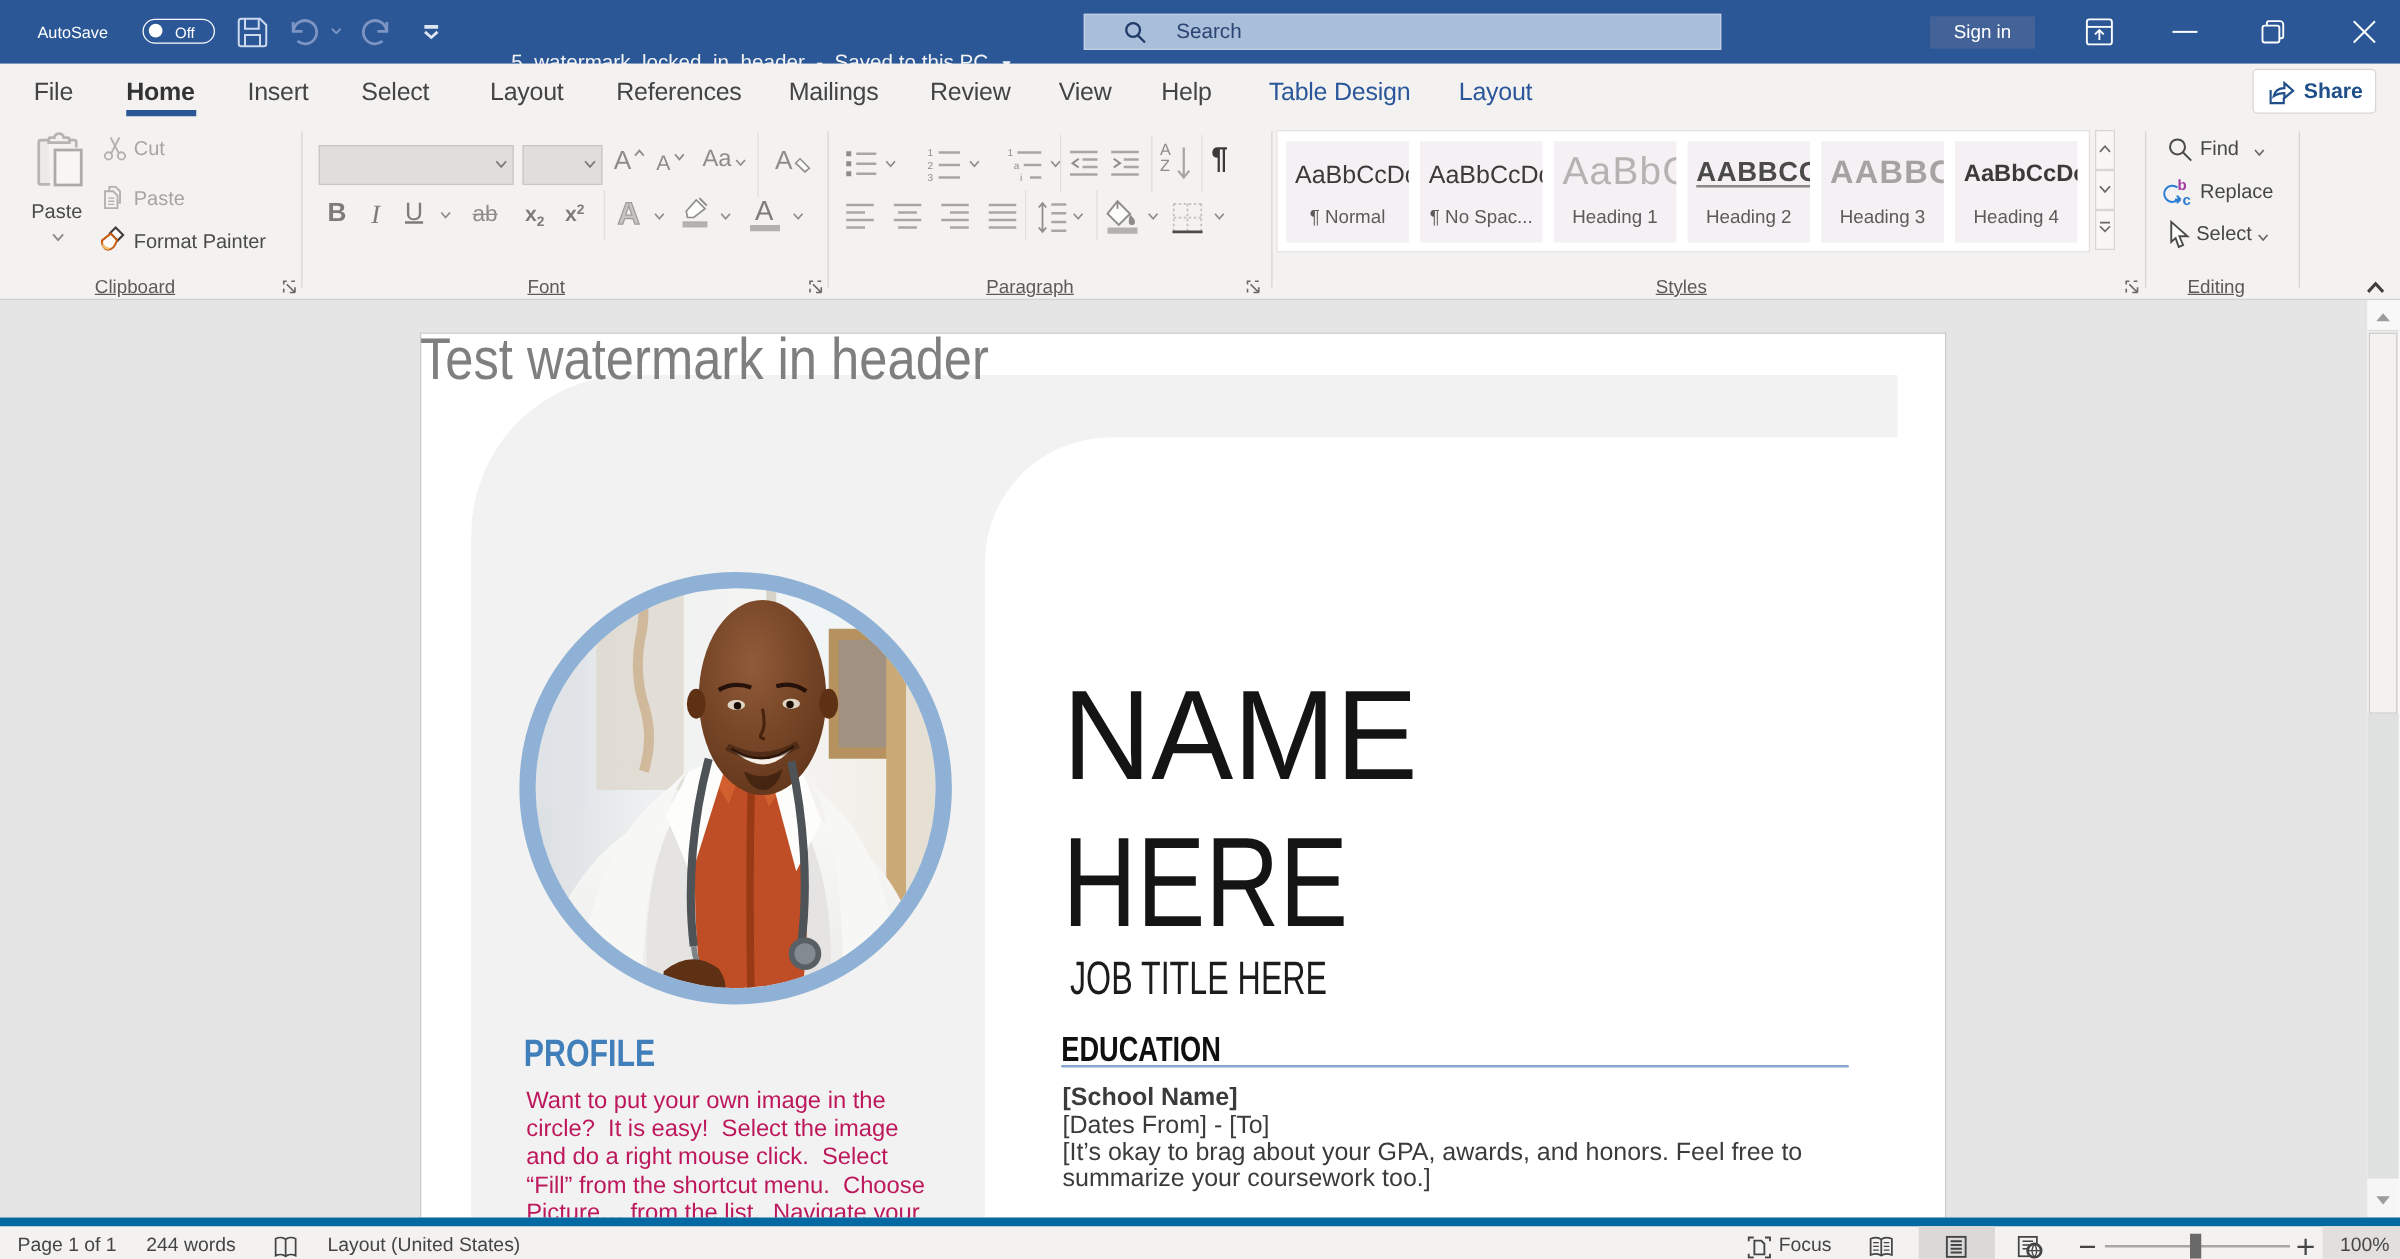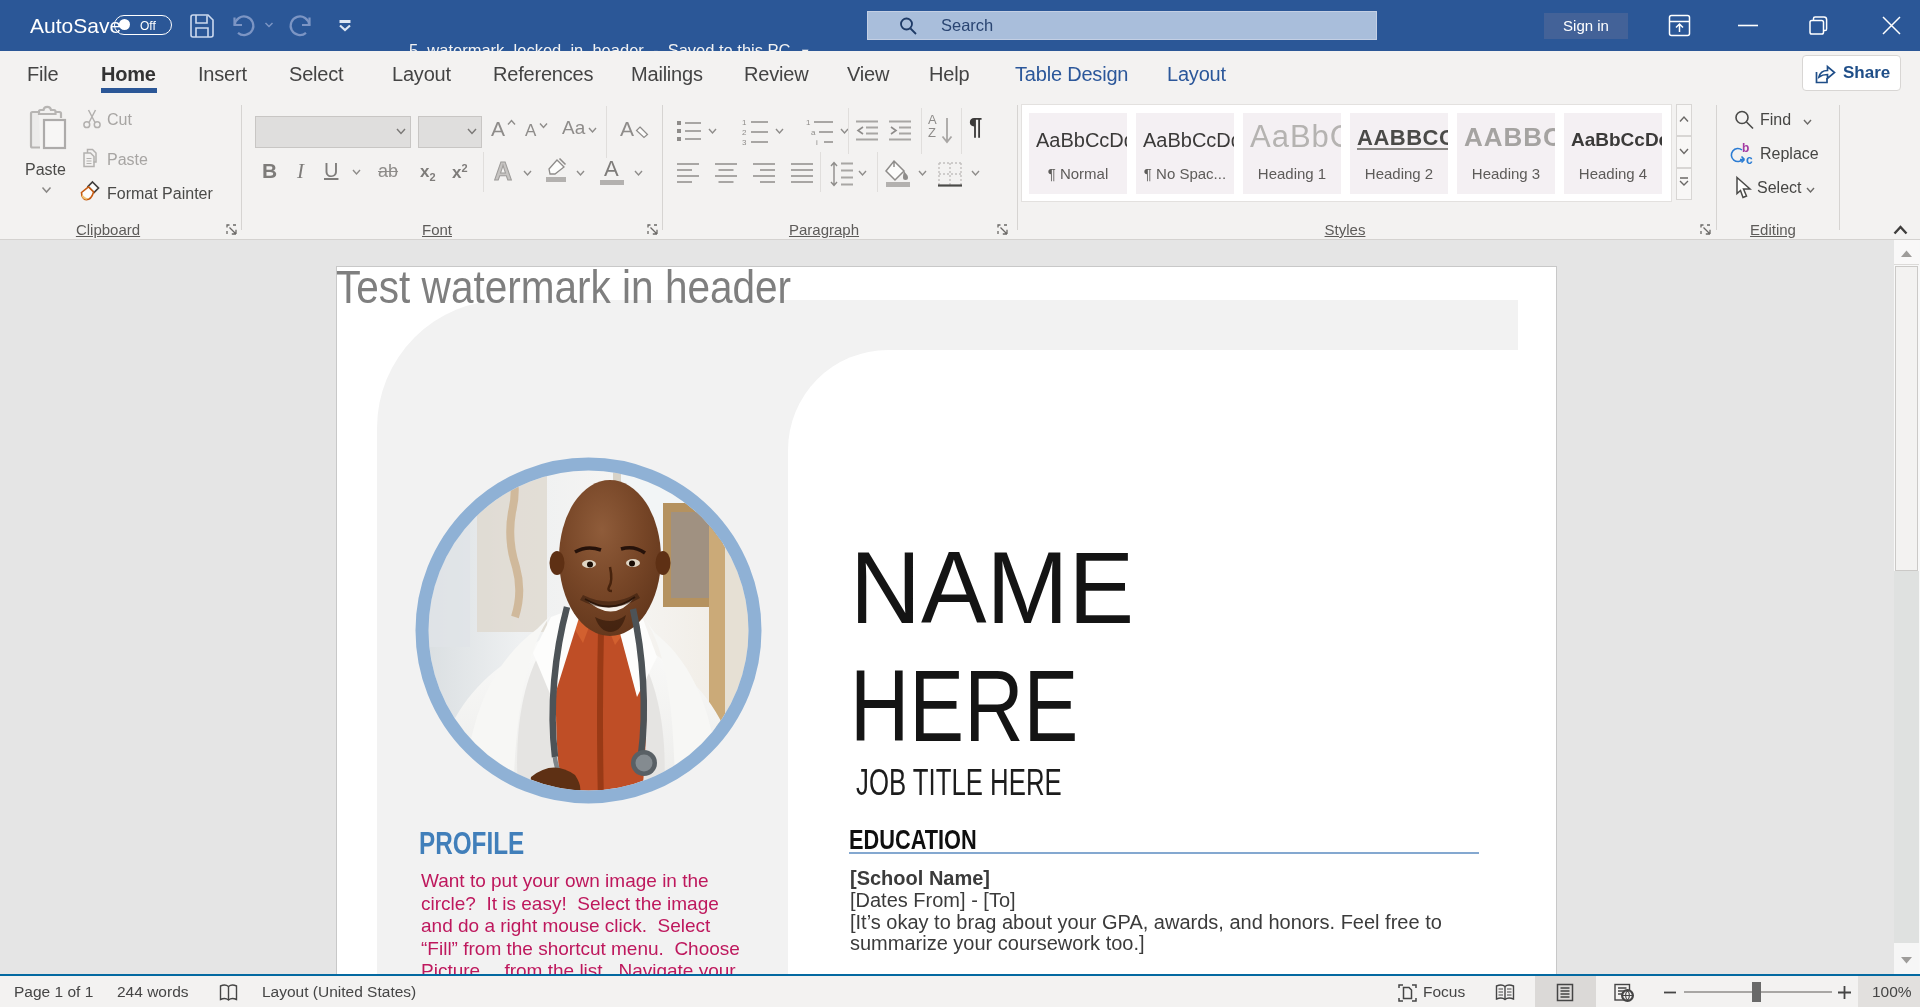--- a/index.html
+++ b/index.html
@@ -1,21 +1,21 @@
 <!DOCTYPE html>
 <html><head>
 <meta charset="utf-8">
 <style>
   * { margin:0; padding:0; box-sizing:border-box; }
   html,body { width:1920px; height:1007px; overflow:hidden; font-family:"Liberation Sans", sans-serif; }
   #app { position:relative; width:1920px; height:1007px; background:#f3f2f1; }
 
   
   #titlebar { position:absolute; left:0; top:0; width:1920px; height:51px; background:#2b5797; color:#fff; }
-  #autosave { position:absolute; left:30px; top:0; height:51px; line-height:51px; font-size:21px; color:#ffffff; }
+  #autosave { position:absolute; left:30px; top:0; height:51px; line-height:51px; font-size:13px; color:#ffffff; }
   #pill { position:absolute; left:114px; top:15px; width:58px; height:20px; border:1.5px solid #ffffff; border-radius:10px; }
   #pill .knob { position:absolute; left:4px; top:3.2px; width:11px; height:11px; border-radius:50%; background:#fff; }
   #pill .offtxt { position:absolute; left:25px; top:2.5px; font-size:12px; color:#fff; }
   #doctitle { position:absolute; left:409px; top:0; height:51px; line-height:51px; font-size:16.5px; color:#f3f3f3;margin-top:25px; }
   #searchbox { position:absolute; left:867px; top:11px; width:510px; height:29px; background:#a9bedb; border:1px solid #c3cfe4; }
   #signin { position:absolute; left:1544px; top:13px; width:84px; height:26px; background:#436298; text-align:center; line-height:26px; font-size:15px; color:#fff; }
   .titleicon { position:absolute; top:0; }
 
   
   #tabrow { position:absolute; left:0; top:51px; width:1920px; height:49px; background:#f3f2f1; }
@@ -55,21 +55,21 @@
   #schooltxt { position:absolute; left:513px; top:601px; width:600px; font-size:20px; line-height:21.8px; color:#3b3b3b; }
 
   
   #vscroll { position:absolute; left:1894px; top:240px; width:26px; height:734px; background:#f8f8f8; }
   #vupbtn { position:absolute; left:0px; top:0px; width:25px; height:25px; background:#f9f8f8; border-bottom:1px solid #dcdad8; }
   #vthumb { position:absolute; left:1px; top:26px; width:23px; height:305px; background:#f3f2f1; border:1px solid #cbc9c7; }
   #vtrack2 { position:absolute; left:0px; top:331px; width:25px; height:372px; background:#dfe1e0; }
   #vdnbtn { position:absolute; left:0px; top:703px; width:25px; height:31px; background:#f6f6f6; }
 
   
-  #statusbar { position:absolute; left:0; top:974px; width:1920px; height:33px; background:#f3f2f1; border-top:2px solid #0369a1; font-size:15.5px; color:#454545; }
+  #statusbar { position:absolute; left:0; top:974px; width:1920px; height:33px; background:#f3f2f1; border-top:7px solid #0369a1; font-size:15.5px; color:#454545; }
   .sitem { position:absolute; top:0; height:33px; line-height:32px; }
   #pltile { position:absolute; left:1535px; top:0px; width:61px; height:33px; background:#dbd9d7; }
   #zoomtile { position:absolute; left:1858px; top:0px; width:62px; height:33px; background:#e2e0de; }
 </style>
 </head>
 <body>
 <div id="app">
 
   <div id="titlebar">
     <div id="autosave">AutoSave</div>

